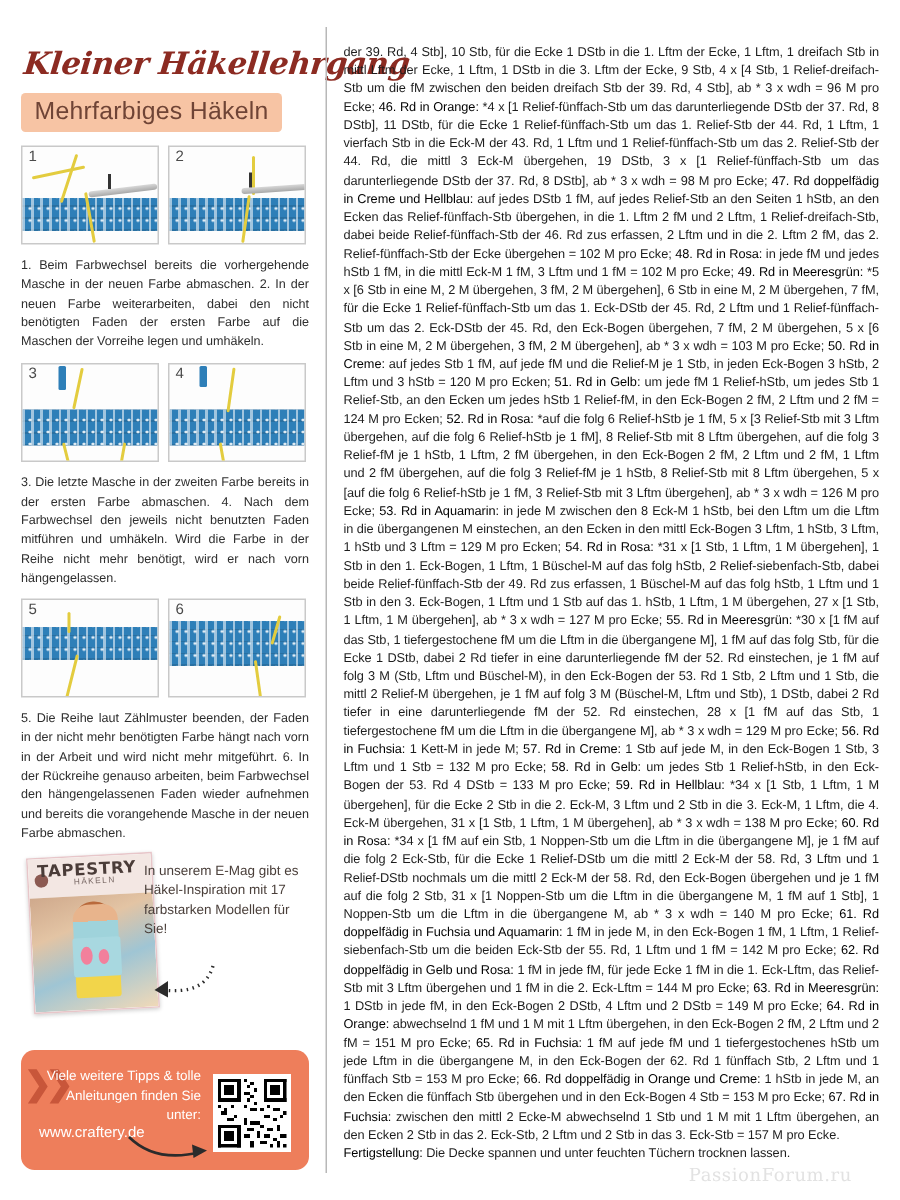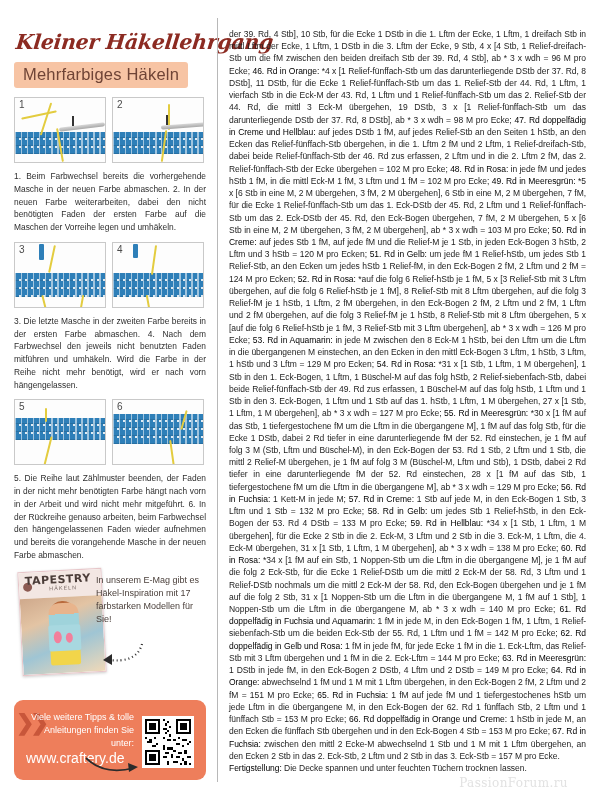--- a/index.html
+++ b/index.html
@@ -183,21 +183,21 @@
     overflow: hidden;
   }
   .ob-text {
     position: absolute; left: 16px; top: 11px;
     width: 104px;
     color: #ffffff; font-size: 9px; line-height: 1.45;
     text-align: right;
   }
   .ob-url {
     position: absolute; left: 12px; top: 50px;
-    color: #ffffff; font-size: 14px; text-align: center;
+    color: #ffffff; font-size: 10px; text-align: center;
   }
   .chev {
     position: absolute; left: 2px; top: 12px;
     color: #c8563a; font-size: 22px; font-weight: bold;
     line-height: 1; letter-spacing: -4px;
   }
   .qr {
     position: absolute; right: 12px; top: 16px;
     width: 52px; height: 52px; background: #fff; padding: 3px;
   }

